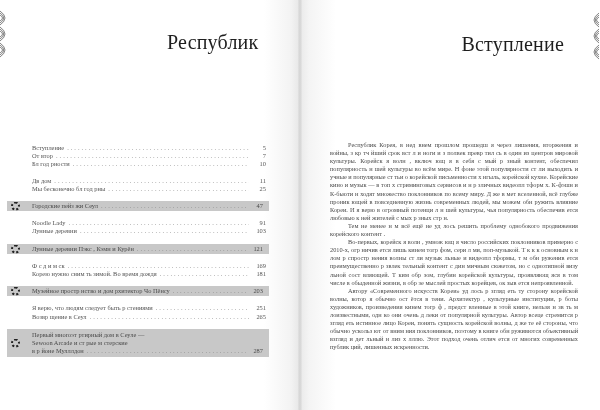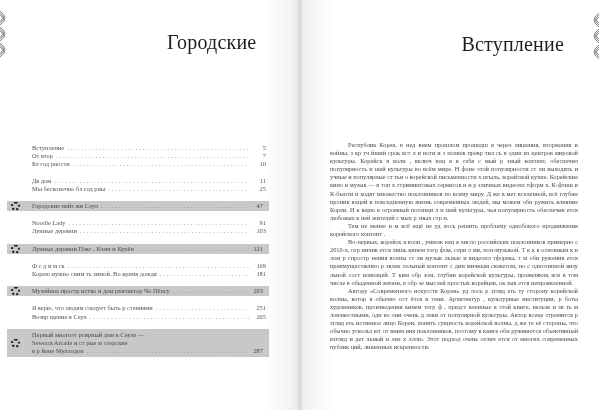--- a/index.html
+++ b/index.html
@@ -49,21 +49,21 @@
           <path d="M0 3 Q7.5 8 0 13"></path>
           <path d="M0 5 Q5 8 0 11"></path>
         <path d="M0 17 Q10 24 0 31"></path>
           <path d="M0 19 Q7.5 24 0 29"></path>
           <path d="M0 21 Q5 24 0 27"></path>
         <path d="M0 33 Q10 40 0 47"></path>
           <path d="M0 35 Q7.5 40 0 45"></path>
           <path d="M0 37 Q5 40 0 43"></path>
       </g>
     </svg>
-    <div class="title title-left">Городские</div>
+    <div class="title title-left">Республик</div>
 
     <div class="toc">
 
       <div class="toc-group">
         <div class="toc-item">
             <span class="label">Вступление</span>
             <span class="leader"></span>
             <span class="pg">5</span>
           </div>
         <div class="toc-item">

